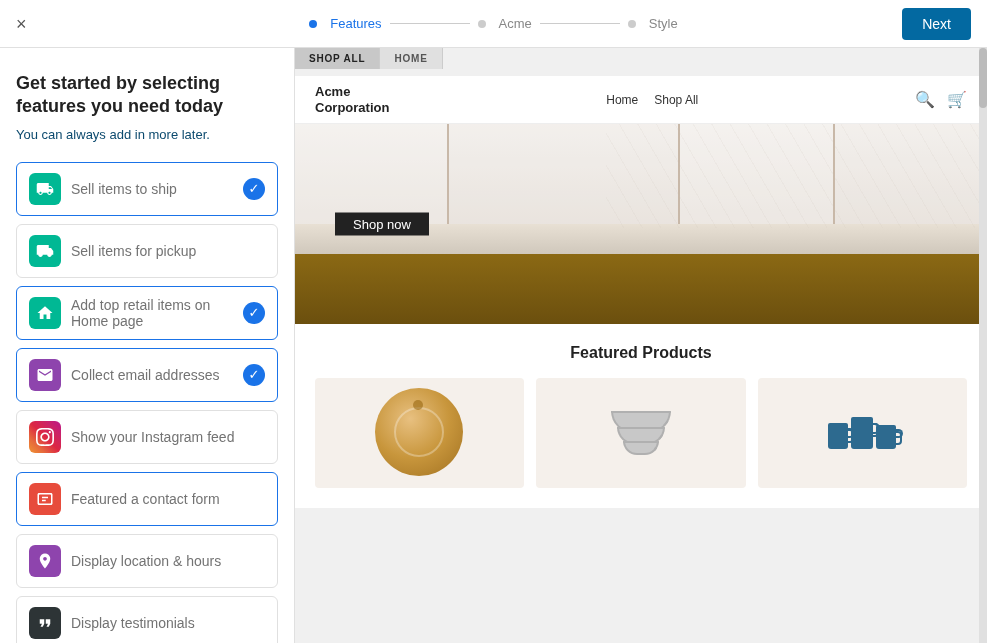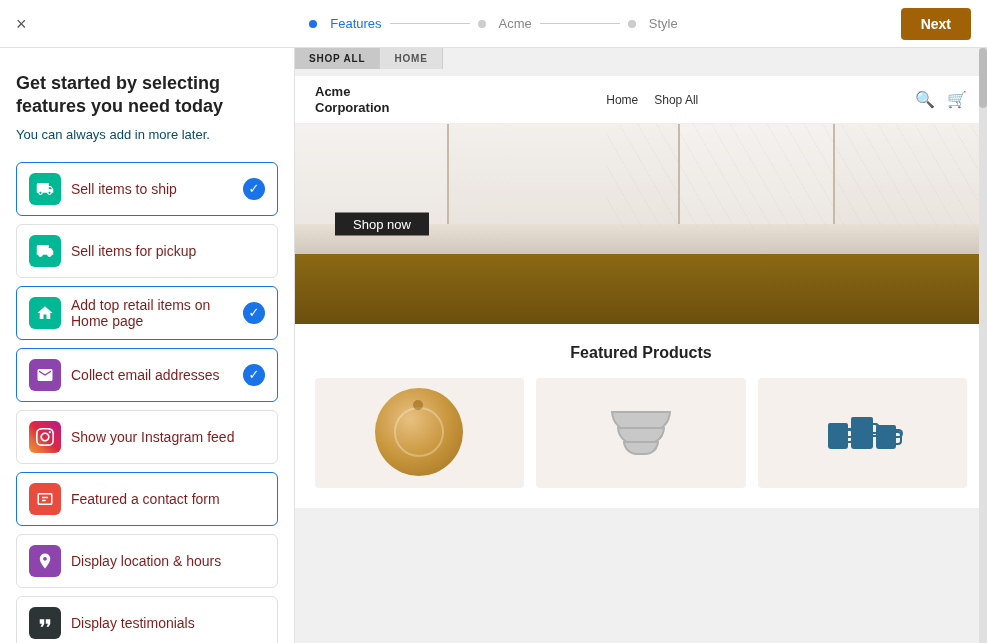--- a/index.html
+++ b/index.html
@@ -18,22 +18,22 @@
     .stepper { display: flex; align-items: center; gap: 0; }
     .step { display: flex; align-items: center; gap: 13px; font-size: 13px; color: #888; }
     .step.active { color: #1a73e8; }
     .step-dot {
       width: 8px; height: 8px; border-radius: 50%; background: #ccc;
     }
     .step.active .step-dot { background: #1a73e8; }
     .step-line { width: 80px; height: 1px; background: #ccc; margin: 0 8px; }
     .next-btn {
       position: absolute; right: 16px; top: 50%; transform: translateY(-50%);
-      background: #a16207; color: #fff; border: none; border-radius: 4px;
-      padding: 8px 20px; font-size: 14px; cursor: pointer; font-weight: 700;
+      background: #0369a1; color: #fff; border: none; border-radius: 4px;
+      padding: 8px 20px; font-size: 14px; cursor: pointer; font-weight: 400;
     }
 
     
     .main-content { display: flex; flex: 1; overflow: hidden; }
 
     
     .left-panel {
       width: 295px; background: #fff; border-right: 1px solid #e0e0e0;
       padding: 24px 16px; overflow-y: auto; flex-shrink: 0;
     }
@@ -54,21 +54,21 @@
       display: flex; align-items: center; justify-content: center;
       font-size: 16px; flex-shrink: 0;
     }
     .icon-teal { background: #00b894; }
     .icon-purple { background: #8e44ad; }
     .icon-instagram { background: linear-gradient(45deg, #f09433, #e6683c, #dc2743, #cc2366, #bc1888); }
     .icon-contact { background: #e74c3c; }
     .icon-location { background: #8e44ad; }
     .icon-quote { background: #2d3436; }
 
-    .feature-label { font-size: 14px; color: #7f1d1d; font-weight: 500; }
+    .feature-label { font-size: 14px; color: #737373; font-weight: 500; }
 
     .check-circle {
       width: 22px; height: 22px; border-radius: 50%; background: #1a73e8;
       display: flex; align-items: center; justify-content: center; color: #fff; font-size: 13px;
       flex-shrink: 0;
     }
 
     
     .right-preview {
       flex: 1; overflow: hidden; position: relative; background: #f0f0f0;

